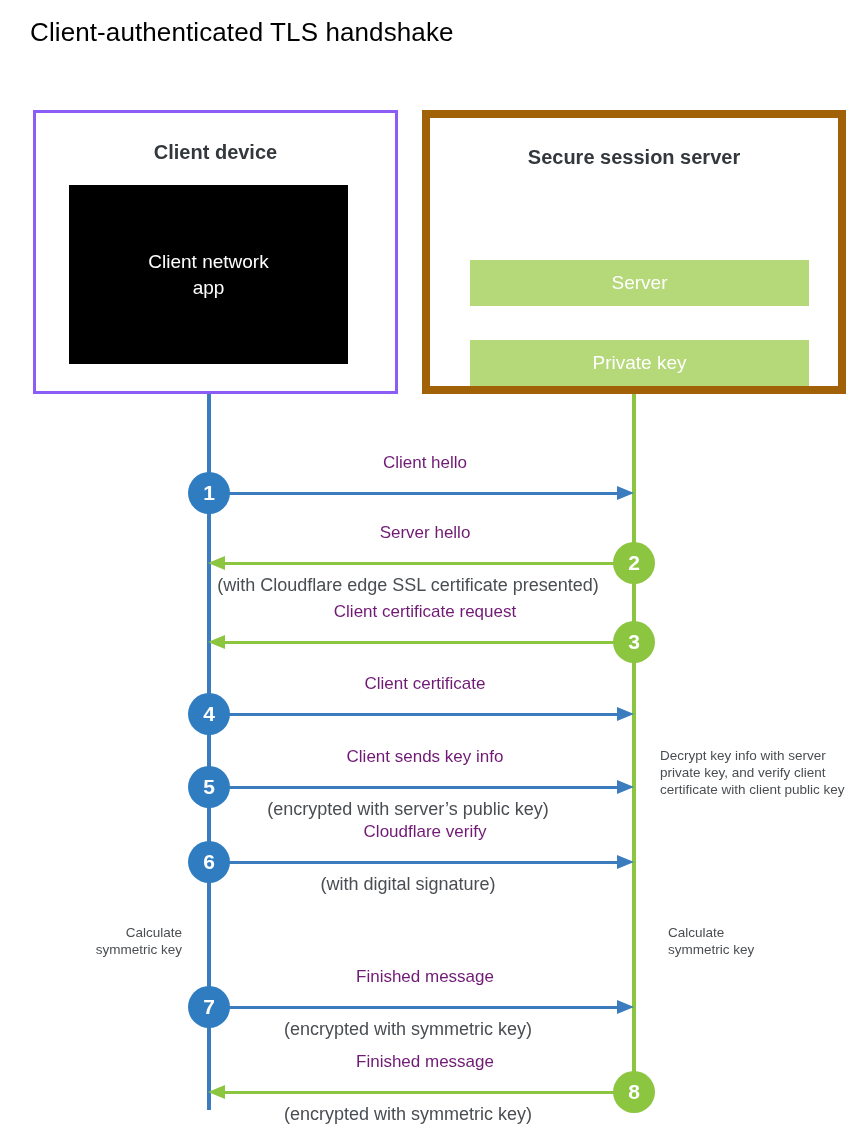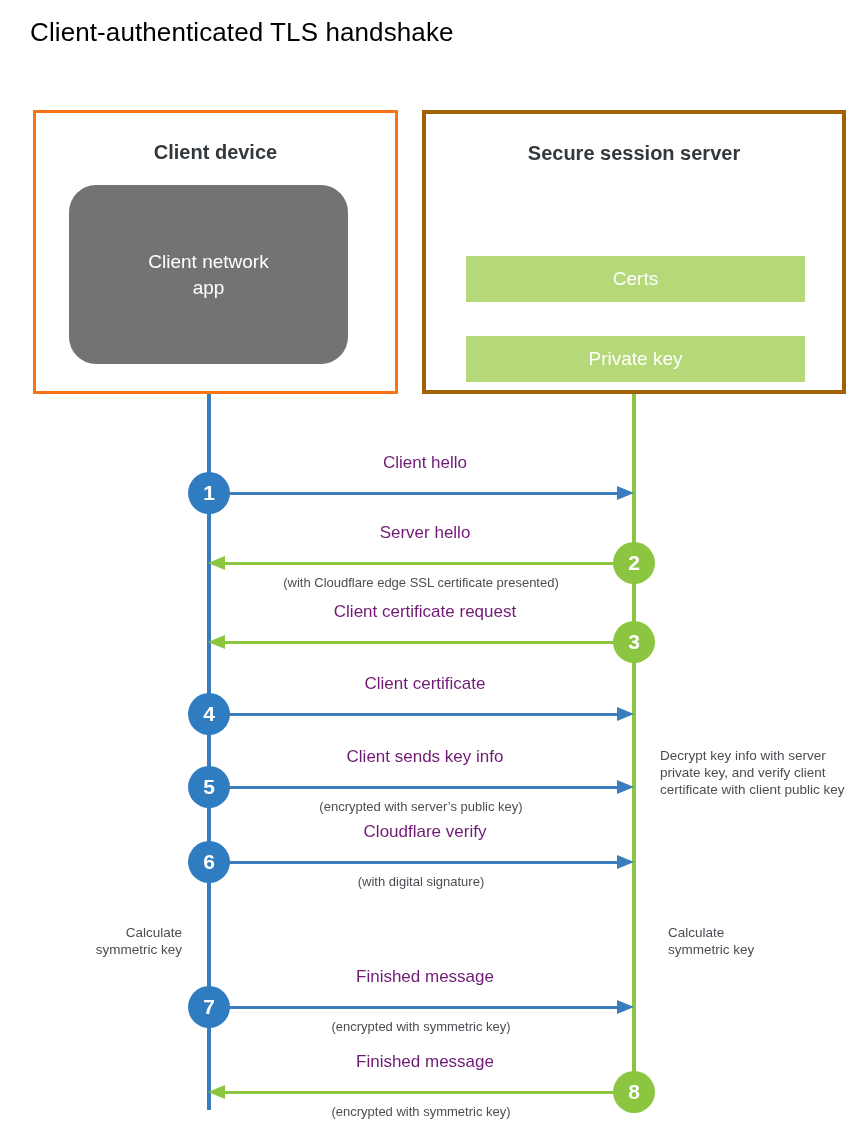--- a/index.html
+++ b/index.html
@@ -27,49 +27,48 @@
 
   
   .party-box{
     position:absolute;
     box-sizing:border-box;
     background:#ffffff;
   }
   #client-box{
     left:33px; top:110px;
     width:365px; height:284px;
-    border:3px solid #f97316;
+    border:3px solid #8b5cf6;
   }
   #server-box{
     left:422px; top:110px;
     width:424px; height:284px;
-    border:4px solid #a16207;
+    border:8px solid #a16207;
   }
   .party-title{
     position:absolute;
     left:0; right:0;
     top:28px;
     text-align:center;
     font-size:20px;
     font-weight:bold;
     color:#33383c;
   }
   #client-app{
     position:absolute;
     left:33px; top:72px;
     width:279px; height:179px;
-    background:#737373;
+    background:#000000;
     color:#ffffff;
     font-size:19px;
     line-height:26px;
     display:flex;
     align-items:center;
     justify-content:center;
     text-align:center;
-    border-radius:27px;
   }
   .server-bar{
     position:absolute;
     left:40px;
     width:339px;
     height:46px;
     background:#b5d878;
     color:#ffffff;
     font-size:19px;
     display:flex;
@@ -117,23 +116,23 @@
     position:absolute;
     left:225px; width:400px;
     text-align:center;
     font-size:17px;
     color:#701a75;
     top:-40px;
     white-space:nowrap;
   }
   .msg-sub{
     position:absolute;
-    left:201px; width:440px;
-    text-align:center;
-    font-size:13px;
+    left:188px; width:440px;
+    text-align:center;
+    font-size:18px;
     color:#4a4e52;
     top:12px;
     white-space:nowrap;
   }
 
   .step-circle{
     position:absolute;
     width:42px; height:42px;
     border-radius:50%;
     top:-21px;
@@ -177,21 +176,21 @@
 
   <div id="title">Client-authenticated TLS handshake</div>
 
   <div class="party-box" id="client-box">
     <div class="party-title">Client device</div>
     <div id="client-app">Client network<br>app</div>
   </div>
 
   <div class="party-box" id="server-box">
     <div class="party-title">Secure session server</div>
-    <div class="server-bar" id="bar-1">Certs</div>
+    <div class="server-bar" id="bar-1">Server</div>
     <div class="server-bar" id="bar-2">Private key</div>
   </div>
 
   <div class="lifeline" id="lifeline-client"></div>
   <div class="lifeline" id="lifeline-server"></div>
 
   <div id="messages-root">
       <div class="msg to-server" style="top: 493px;">
         <div class="arrow-line"></div>
         <div class="arrow-head"></div>

